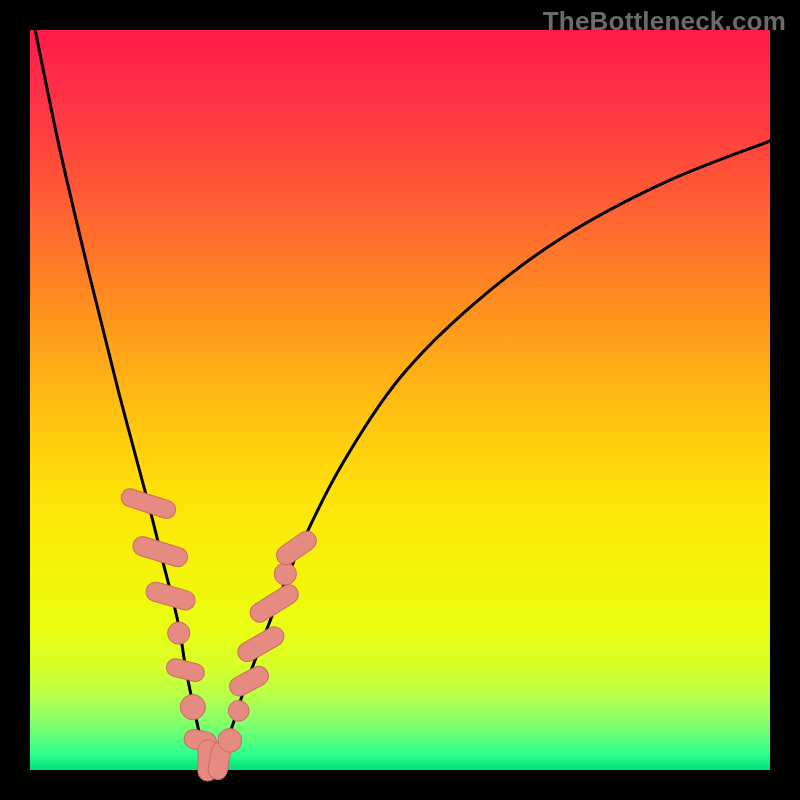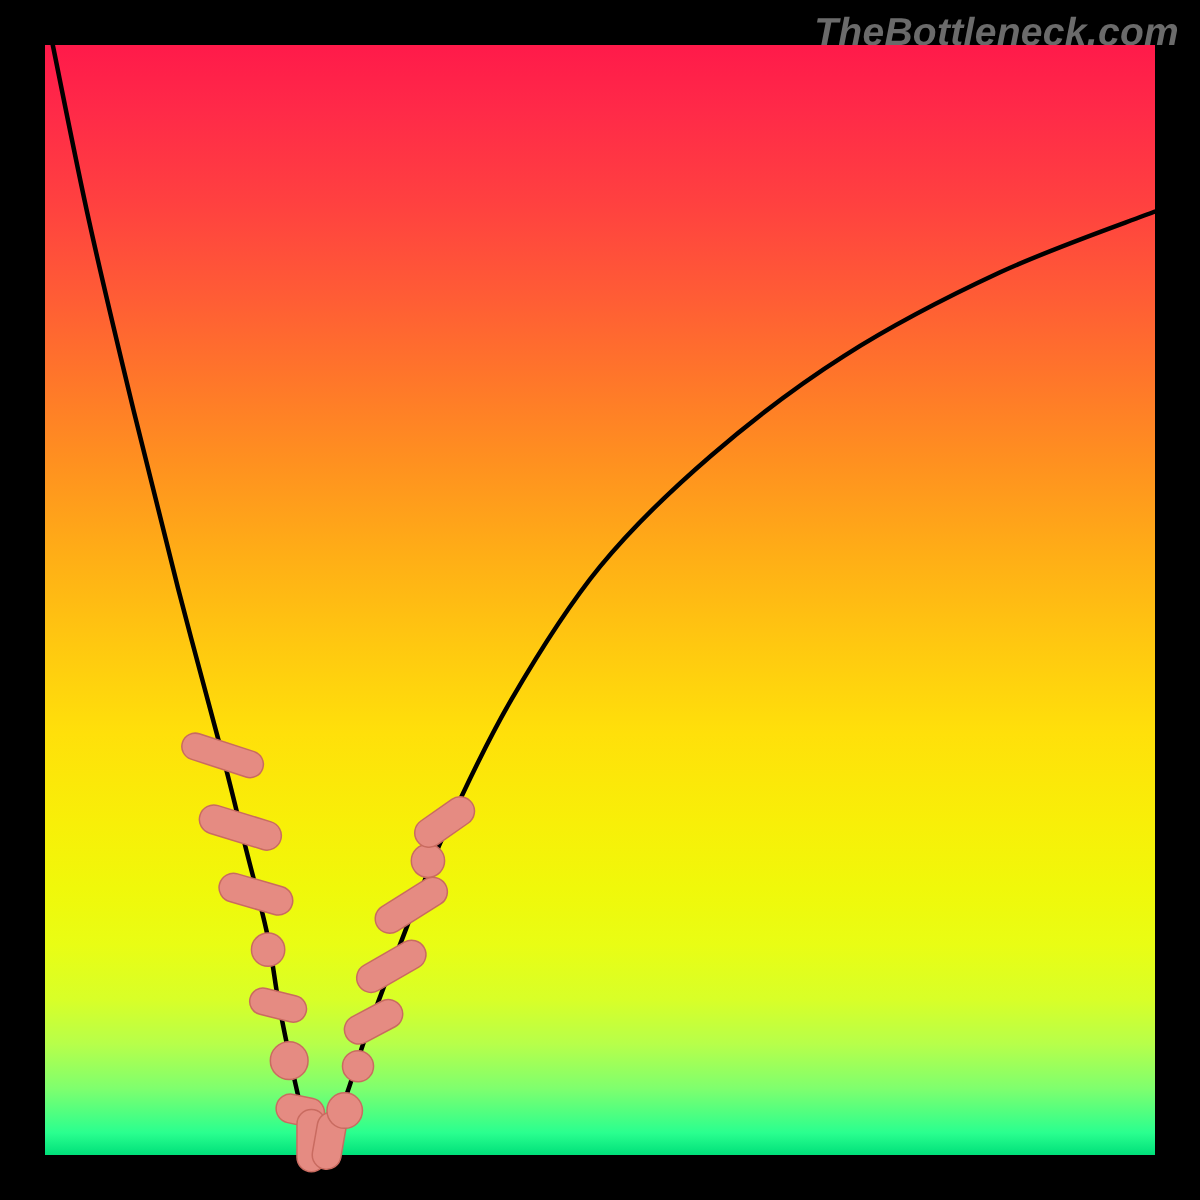--- a/index.html
+++ b/index.html
@@ -49,21 +49,20 @@
   }
   .watermark {
     position: absolute;
     top: 6px;
     right: 14px;
     font-size: 26px;
     font-weight: 600;
     color: #6b6b6b;
     letter-spacing: 0.2px;
     user-select: none;
-    font-style: italic;
   }
   svg.curves {
     position: absolute;
     left: 0;
     top: 0;
     width: 740px;
     height: 740px;
     overflow: visible;
   }
 </style>

